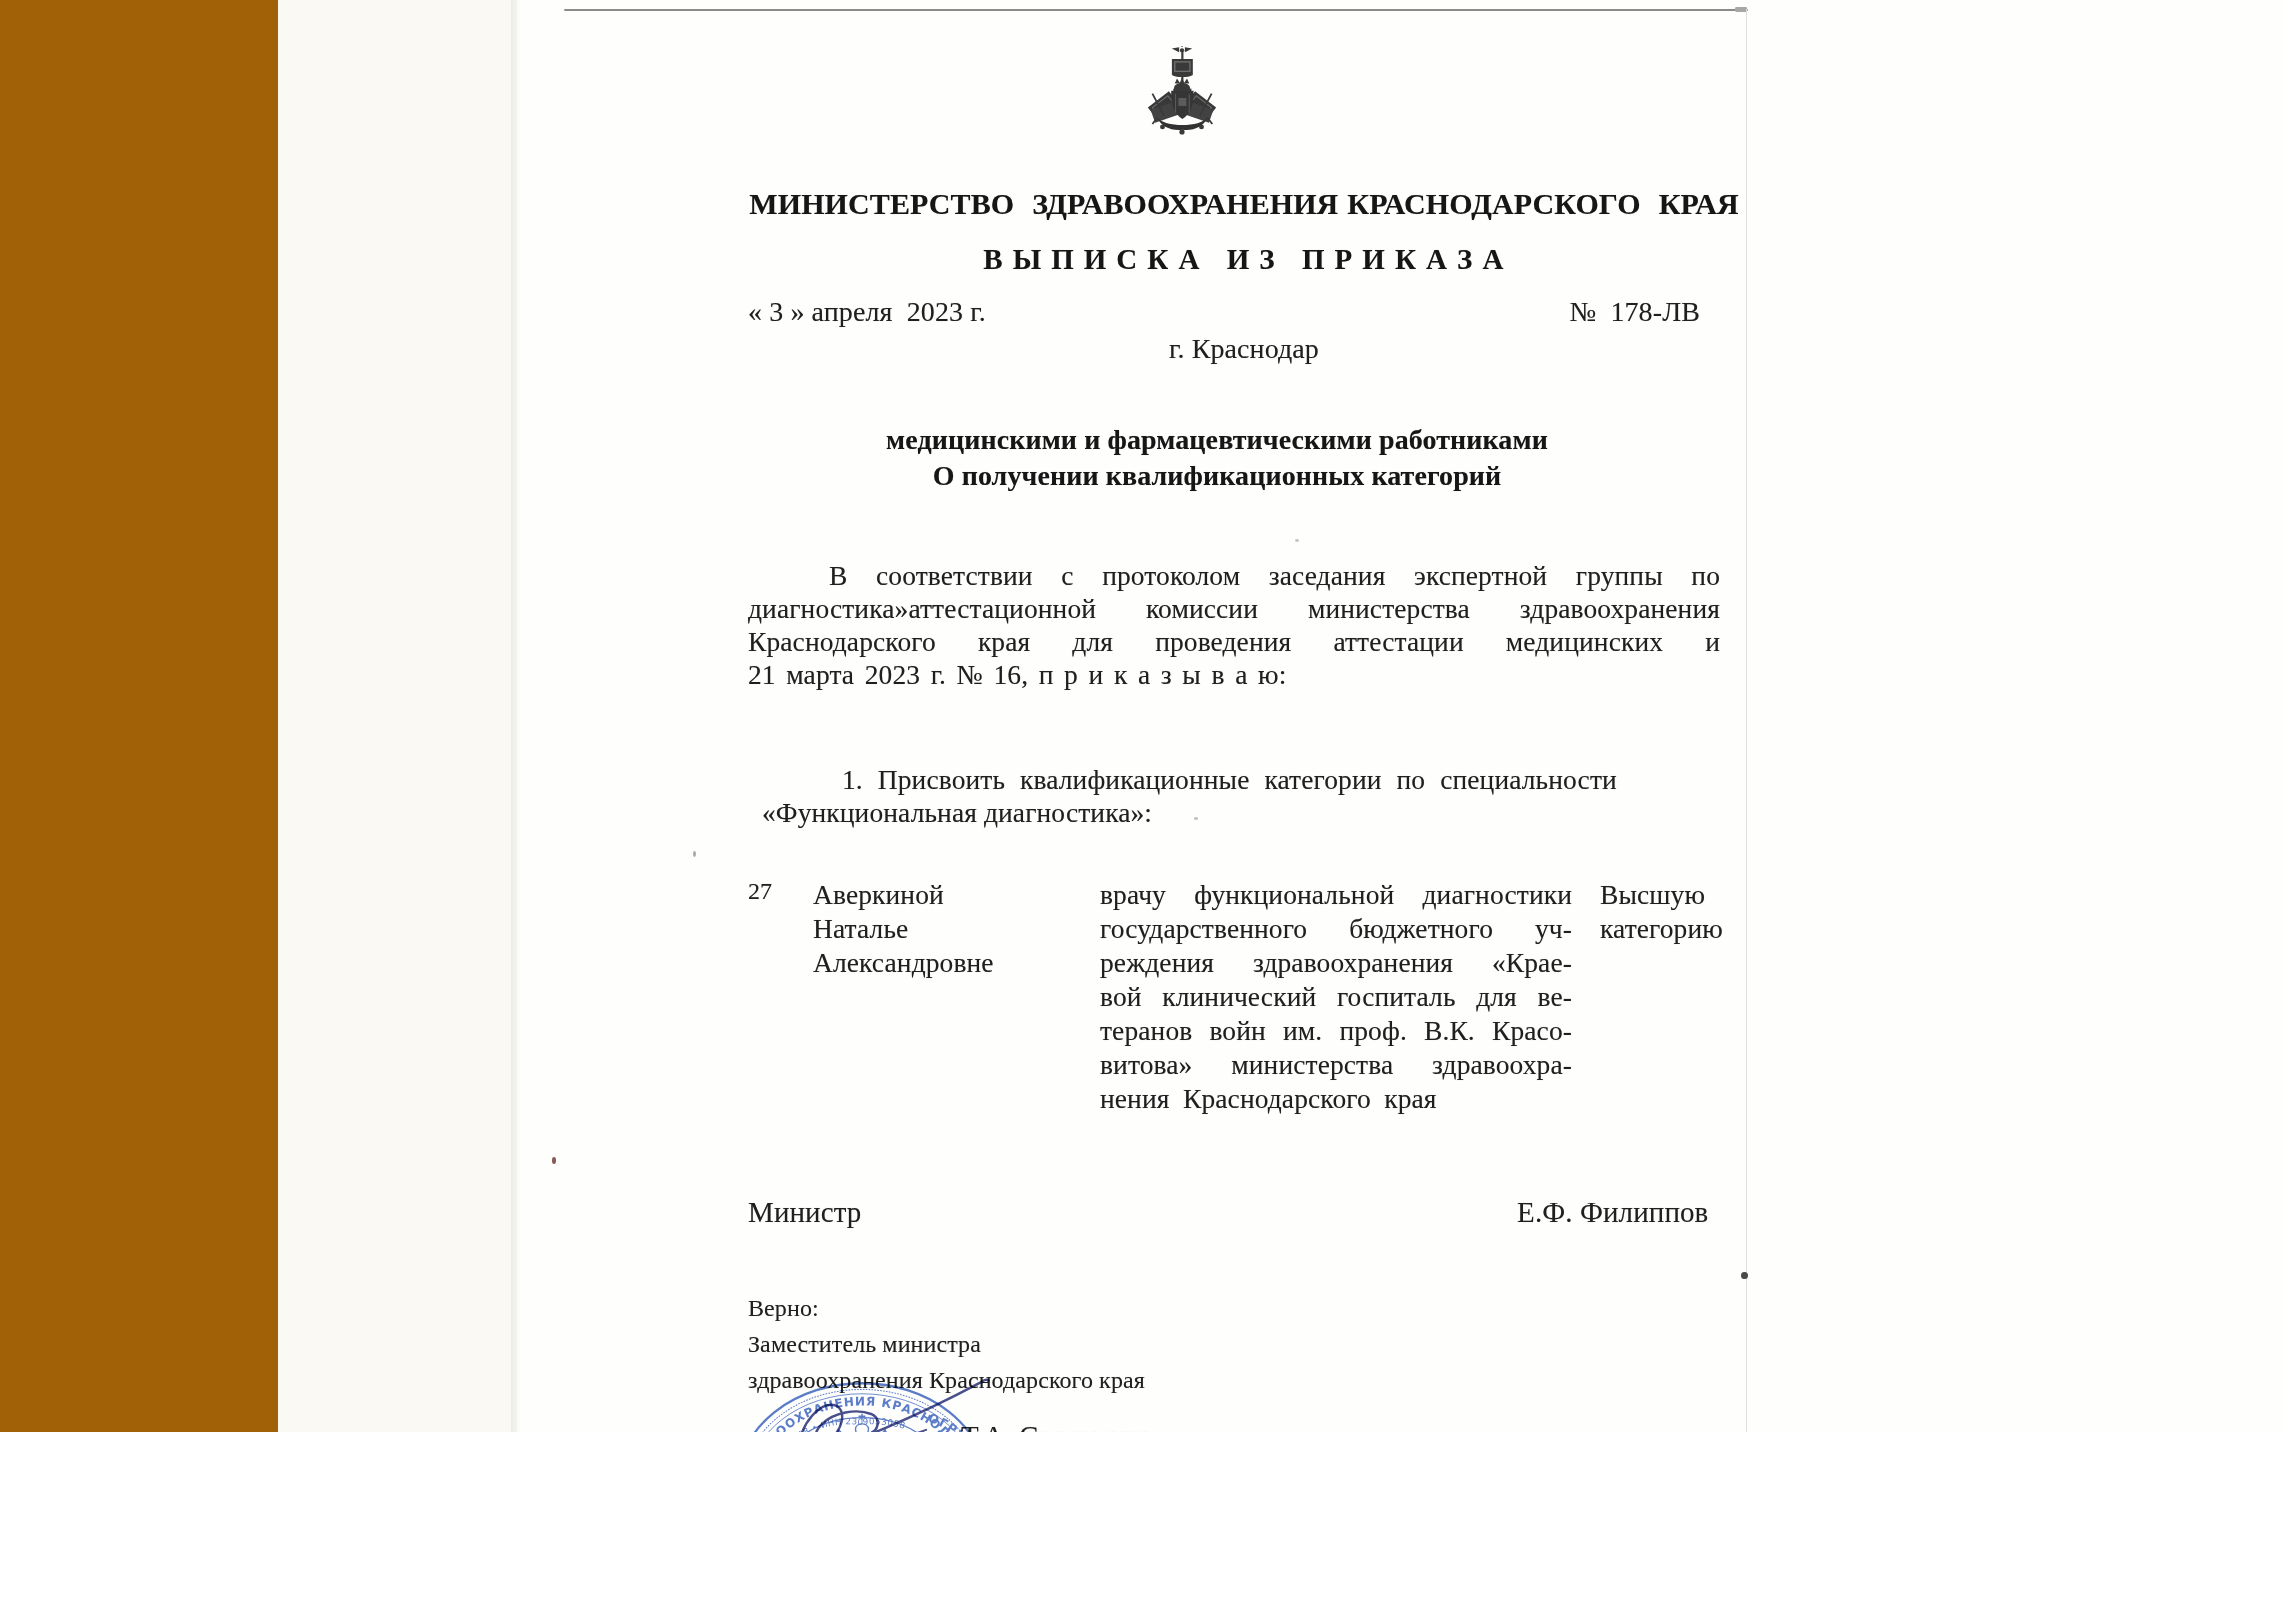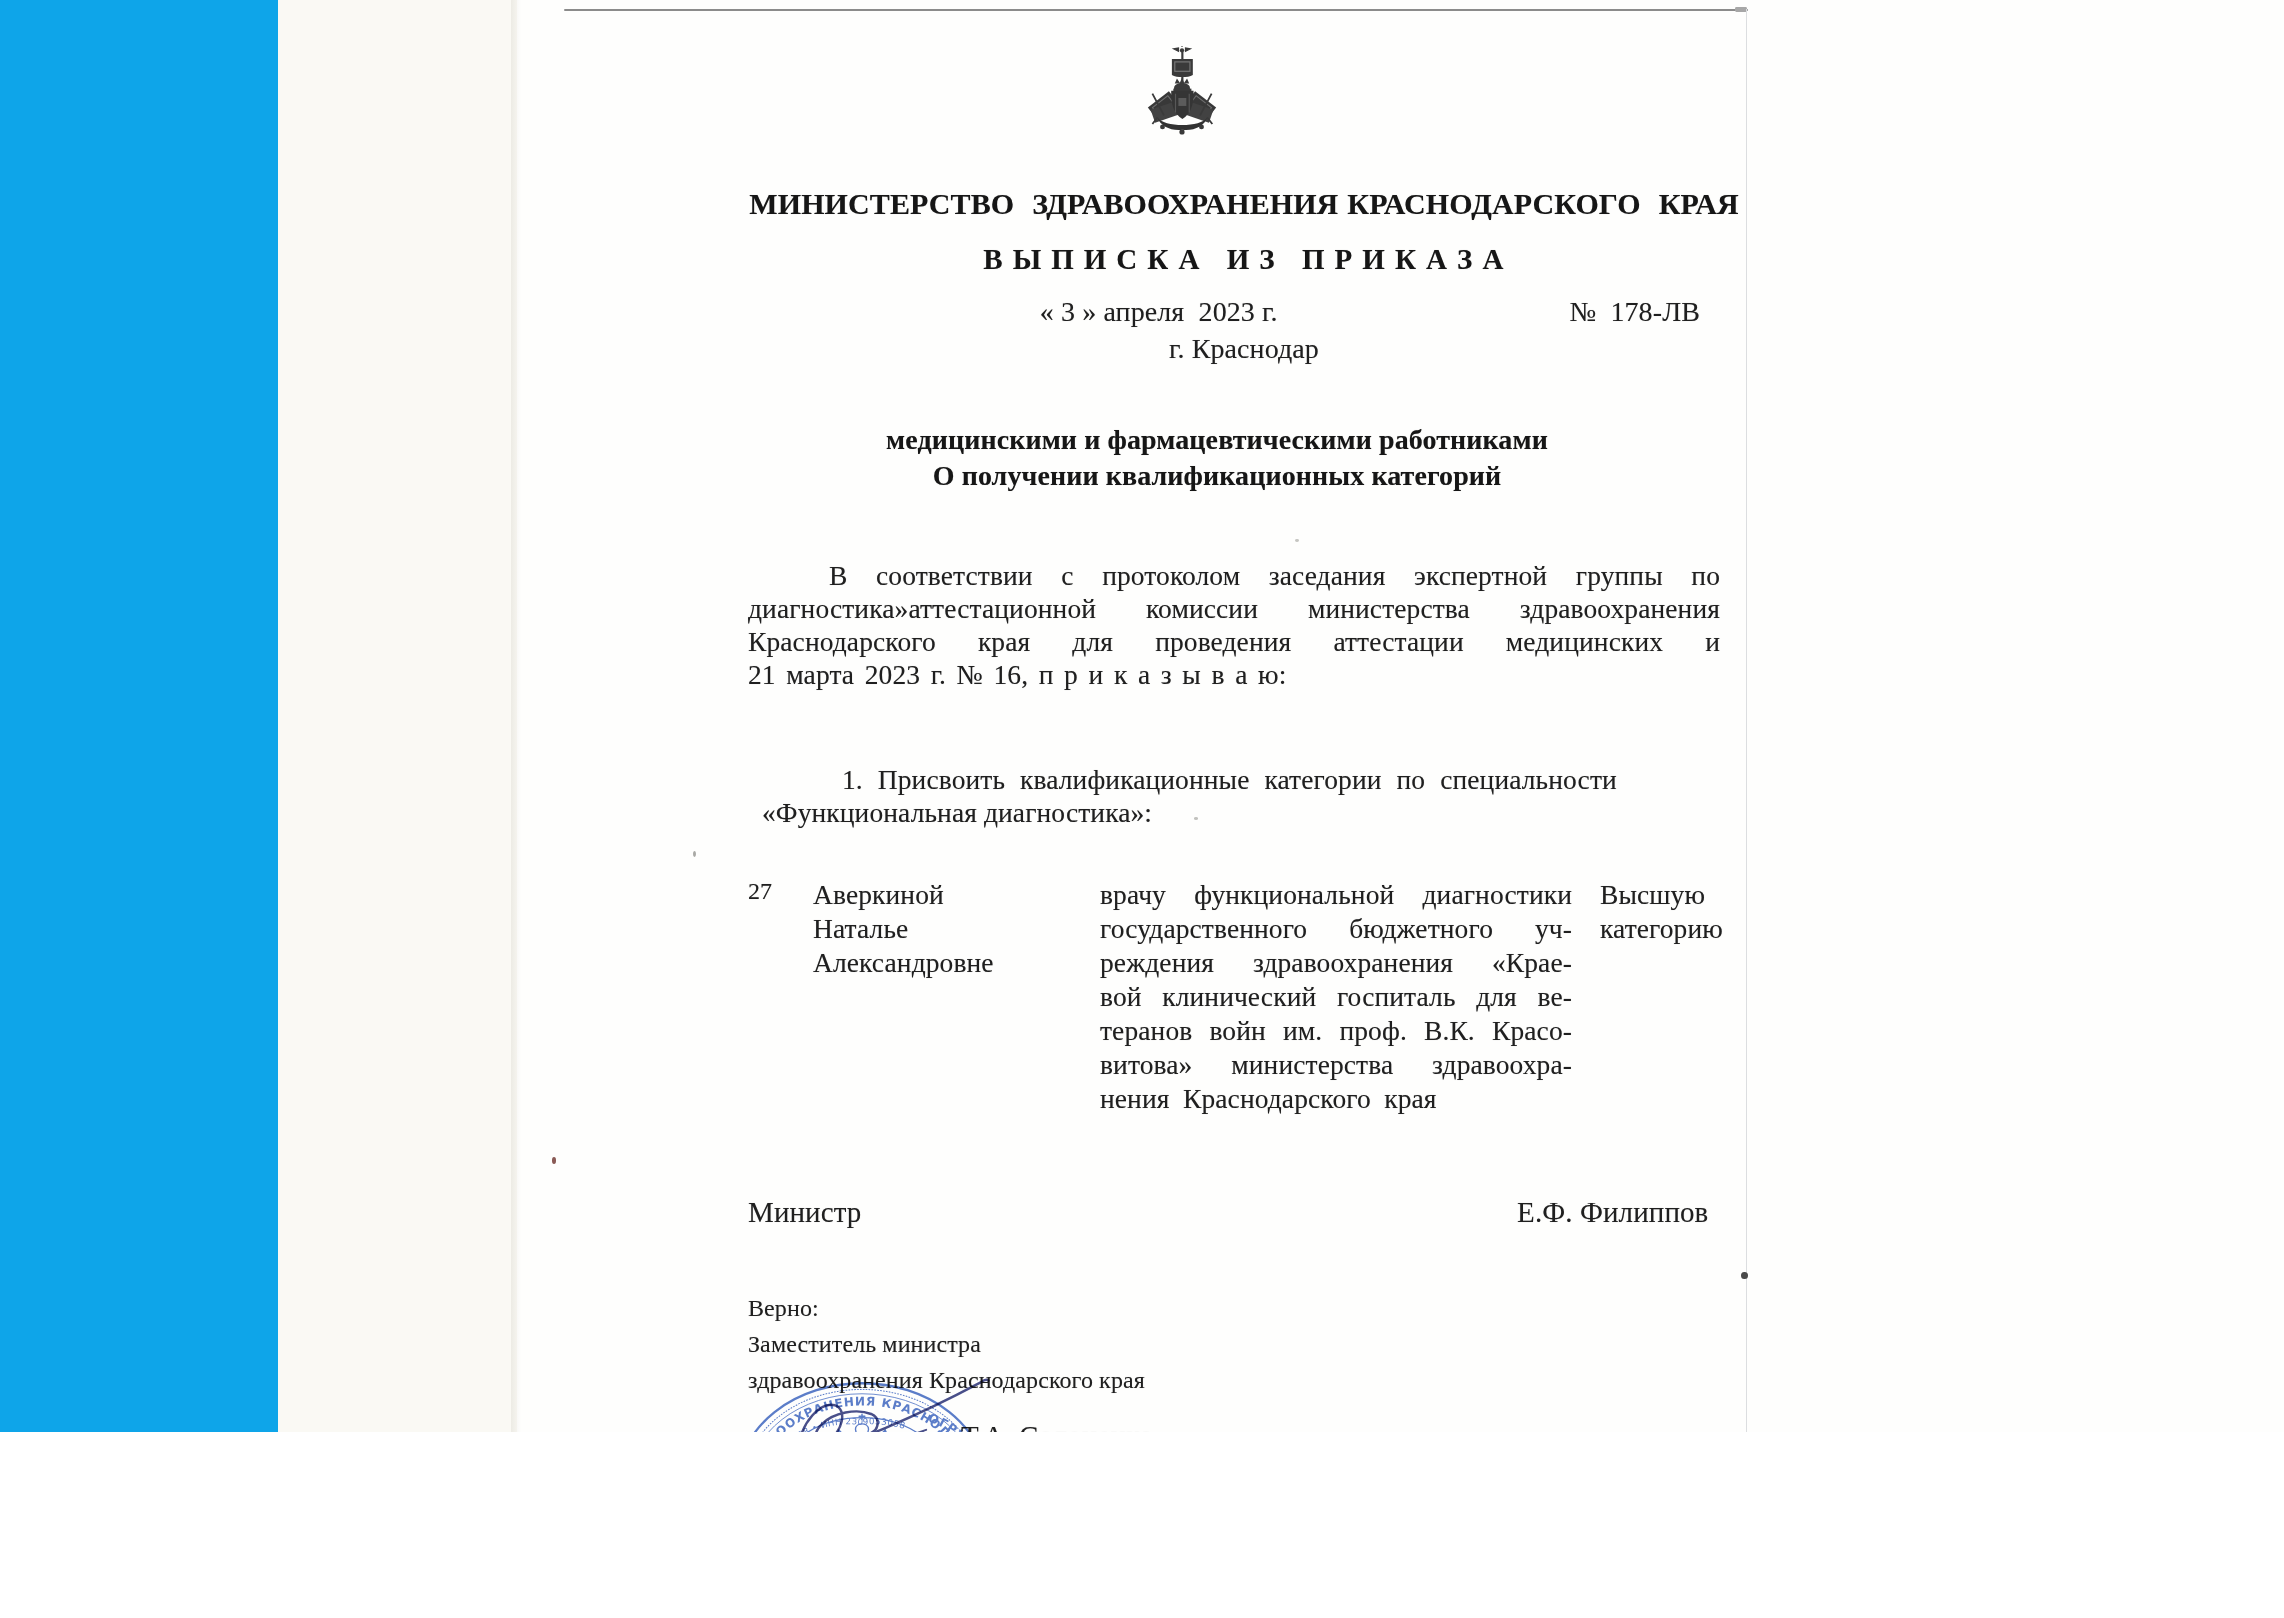--- a/index.html
+++ b/index.html
@@ -1,35 +1,35 @@
 <!DOCTYPE html>
 <html lang="ru" style="font-size:11.6px"><head>
 <meta charset="utf-8">
 <title>Выписка из приказа</title>
 <style>
   html,body{margin:0;padding:0;background:#ffffff;}
-  #canvas{position:relative;width:2284px;height:1432px;background:#0ea5e9;overflow:hidden;
+  #canvas{position:relative;width:2284px;height:1432px;background:#a16207;overflow:hidden;
           font-family:"Liberation Serif","DejaVu Serif",serif;color:#1f1f1f;}
   .abs{position:absolute;}
   .txt{text-shadow:0 0 0.7px rgba(45,45,45,.38);letter-spacing:0.1px;}
   .b{font-weight:bold;color:#161616;}
   .ctr{text-align:center;}
   .pre{white-space:pre;}
   
   .strip-ivory{left:278px;top:0;width:239px;height:1618px;background:#faf9f4;}
   .page-bg{left:517px;top:0;width:1767px;height:1618px;background:#fefefd;}
   .page-left-shade{left:511px;top:0;width:10px;height:1618px;
      background:linear-gradient(to right,rgba(120,115,95,.10),rgba(120,115,95,0));}
   .top-line{left:564px;top:8.7px;width:1184px;height:2.2px;background:#8b8b8b;border-radius:1.4px;}
   .top-line-end{left:1735px;top:7.2px;width:11.6px;height:5px;background:#a7a7a7;border-radius:1.4px;}
   .right-line{left:1746px;top:9.4px;width:1.4px;height:1609px;background:#dcdee0;}
   
   .h-ministry{left:746px;top:187px;width:996px;font-size:30px;line-height:33px;word-spacing:1.4px;}
   .h-vypiska{left:746px;top:243px;width:996px;font-size:29px;line-height:33px;letter-spacing:1.4px;}
-  .h-daterow{left:748px;top:296px;width:972px;font-size:28px;line-height:32px;text-align:center;}
+  .h-daterow{left:748px;top:296px;width:972px;font-size:28px;line-height:32px;}
   .h-number{float:right;margin-right:20px;}
   .h-city{left:746px;top:333px;width:996px;font-size:28px;}
   .subject{left:746px;top:422px;width:942px;font-size:28px;line-height:36px;}
   .para{left:748px;top:559px;width:972px;font-size:27.5px;line-height:33px;}
   .para>div{text-align:justify;text-align-last:justify;}
   .para>div:first-child{text-indent:81px;}
   .para>div:last-child{text-align:justify;text-align-last:left;word-spacing:3.6px;}
   .item1{left:748px;top:764px;width:972px;font-size:27.5px;padding-left:94px;box-sizing:border-box;word-spacing:8px;}
   .item2{left:762px;top:797px;width:942px;font-size:27.5px;}
   .t-num{left:748px;top:878px;font-size:24px;}

